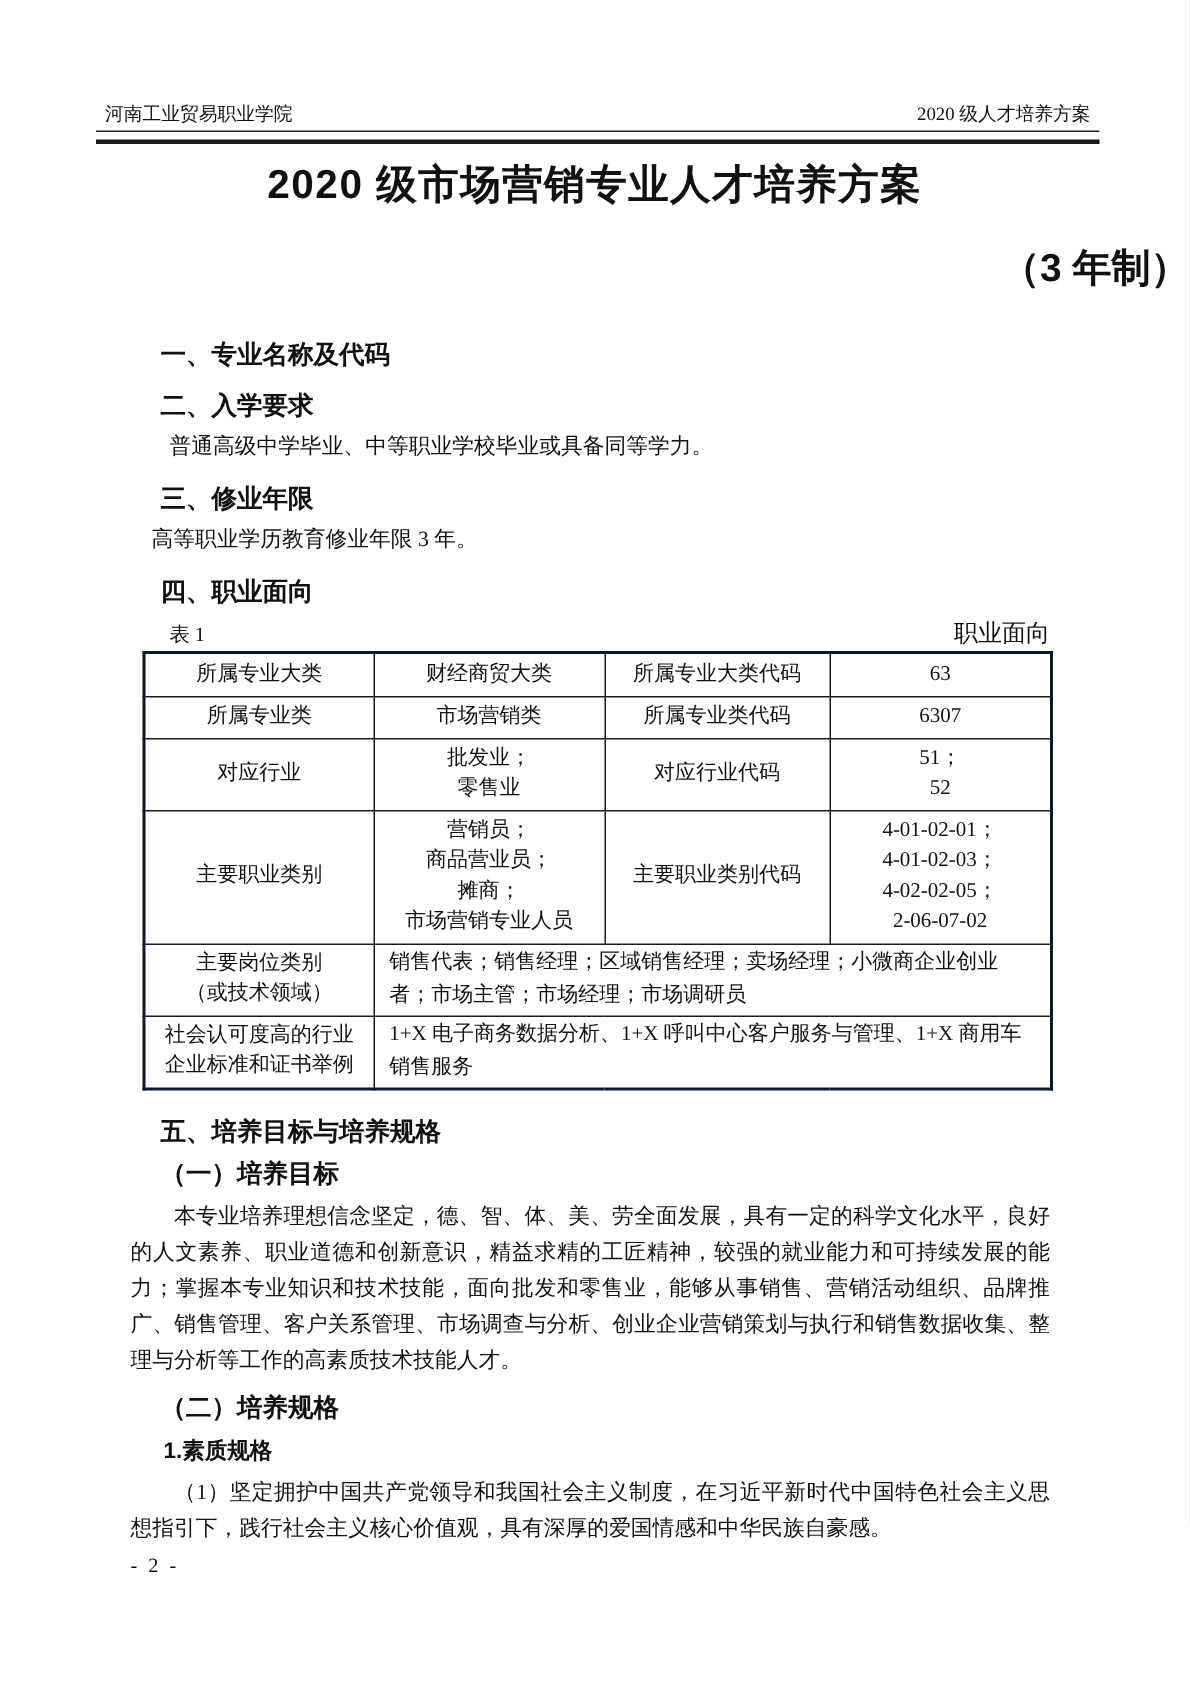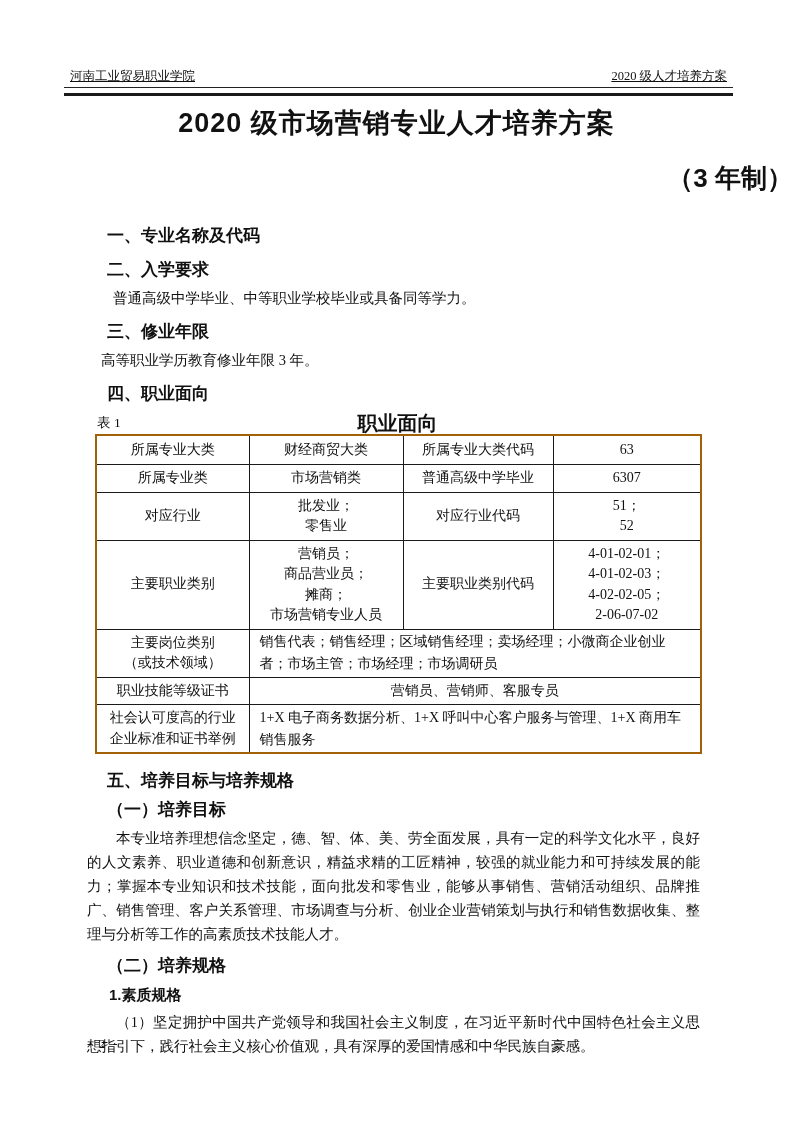--- a/index.html
+++ b/index.html
@@ -8,38 +8,37 @@
     background:#ffffff; color:#111;
     font-family:"Liberation Serif","DejaVu Serif",serif;
     overflow:hidden;
   }
   
   .doc-header {
     margin:0 60px 0 64px; padding:68px 6px 3px 6px;
     display:flex; justify-content:space-between; align-items:center;
     font-size:12.5px; line-height:16px;
     border-bottom:1px solid #222;
-    text-decoration:underline;
   }
   .rule-thick { margin:5px 60px 0 64px; height:2.5px; background:#1a1a1a; }
   
   .doc-title {
     margin:9px 0 0; text-align:center;
     font-family:"Liberation Sans","DejaVu Sans",sans-serif;
     font-weight:700; font-size:27px; line-height:36px; letter-spacing:1px;
   }
   .doc-subtitle {
     margin:20px 0 0; text-align:right;
     font-family:"Liberation Sans","DejaVu Sans",sans-serif;
     font-weight:700; font-size:26px; line-height:34px;
   }
   
   .content { margin:0 93px 0 87px; }
   .sec-heading {
-    font-family:Liberation Mono, monospace;
+    font-family:Liberation Serif, serif;
     font-weight:700; font-size:17px; line-height:22px;
     margin:12px 0 0 20px;
   }
   .sec-heading.first { margin-top:31px; }
   .sub-heading {
     font-family:"Liberation Sans","DejaVu Sans",sans-serif;
     font-weight:700; font-size:17px; line-height:22px;
     margin:6px 0 0 20px;
   }
   .minor-heading {
@@ -52,30 +51,30 @@
   .indent-1 { text-indent:14px; }
   .para {
     font-size:14.5px; line-height:24px; margin:5px 0 0;
     text-align:justify; text-indent:29px;
   }
   
   .tbl-caption {
     position:relative; margin:6px 0 0 8px; width:605px; height:22px;
   }
   .tbl-caption .cap-label {
-    position:absolute; left:2px; top:2px; font-size:13.5px;
+    position:absolute; left:18px; top:2px; font-size:13.5px;
   }
   .tbl-caption .cap-title {
-    display:block; text-align:center;
+    display:block; text-align:right;
     font-family:"Liberation Sans","DejaVu Sans",sans-serif;
-    font-weight:700; font-size:20px; line-height:22px;
+    font-weight:400; font-size:16px; line-height:22px;
   }
   table.career {
     margin-left:8px; width:605px; border-collapse:collapse;
-    border:2px solid #a16207; table-layout:fixed;
+    border:2px solid #0f172a; table-layout:fixed;
   }
   table.career td {
     border:1px solid #1a1a1a; font-size:14px; line-height:20.5px;
     text-align:center; vertical-align:middle; padding:3px 4px;
   }
   table.career td.pre { white-space:pre-line; }
   table.career td.val-left { text-align:left; padding:0 10px; line-height:22px; }
   tr.r1 { height:30px; } tr.r2 { height:15px;padding-left:14px; } tr.r3 { height:43px; }
   tr.r4 { height:83px; } tr.r5 { height:43px; } tr.r6 { height:27px; }
   tr.r7 { height:45px; }
@@ -126,21 +125,21 @@
       <tbody>
         <tr class="r1">
           <td>所属专业大类</td>
           <td>财经商贸大类</td>
           <td>所属专业大类代码</td>
           <td>63</td>
         </tr>
         <tr class="r2">
           <td>所属专业类</td>
           <td>市场营销类</td>
-          <td>普通高级中学毕业</td>
+          <td>所属专业类代码</td>
           <td>6307</td>
         </tr>
         <tr class="r3">
           <td>对应行业</td>
           <td class="pre">批发业；
 零售业</td>
           <td>对应行业代码</td>
           <td class="pre">51；
 52</td>
         </tr>
@@ -154,24 +153,20 @@
           <td class="pre">4-01-02-01；
 4-01-02-03；
 4-02-02-05；
 2-06-07-02</td>
         </tr>
         <tr class="r5">
           <td class="pre">主要岗位类别
 （或技术领域）</td>
           <td colspan="3" class="val-left">销售代表；销售经理；区域销售经理；卖场经理；小微商企业创业者；市场主管；市场经理；市场调研员</td>
         </tr>
-        <tr class="r6">
-          <td>职业技能等级证书</td>
-          <td colspan="3">营销员、营销师、客服专员</td>
-        </tr>
         <tr class="r7">
           <td class="pre">社会认可度高的行业
 企业标准和证书举例</td>
           <td colspan="3" class="val-left">1+X 电子商务数据分析、1+X 呼叫中心客户服务与管理、1+X 商用车销售服务</td>
         </tr>
       </tbody>
     </table>
 
     <div class="sec-heading" style="margin-top:17px">五、培养目标与培养规格</div>
     <div class="sub-heading">（一）培养目标</div>

